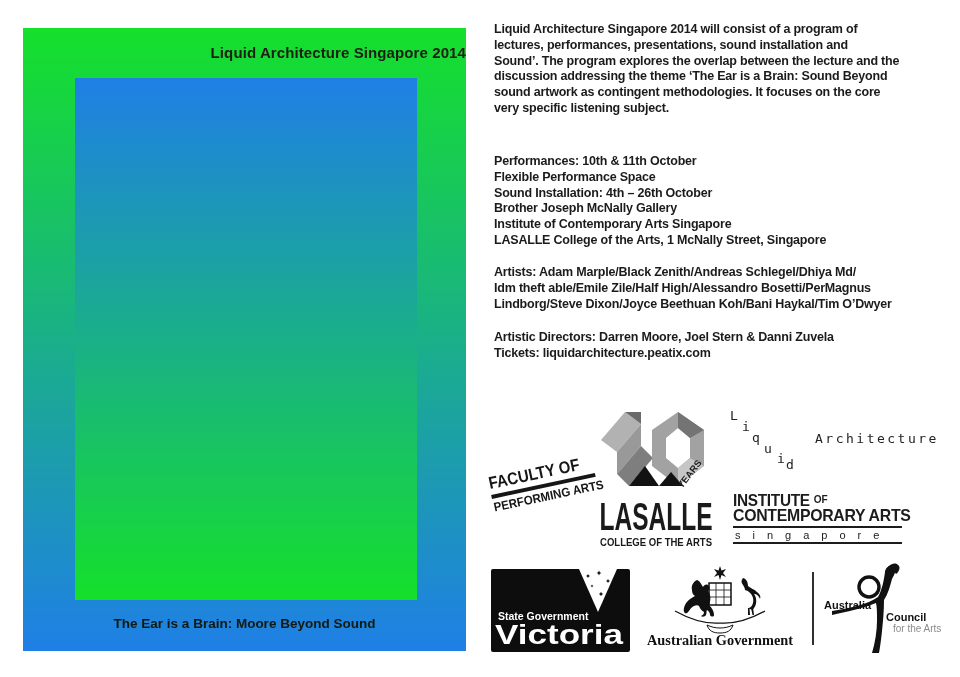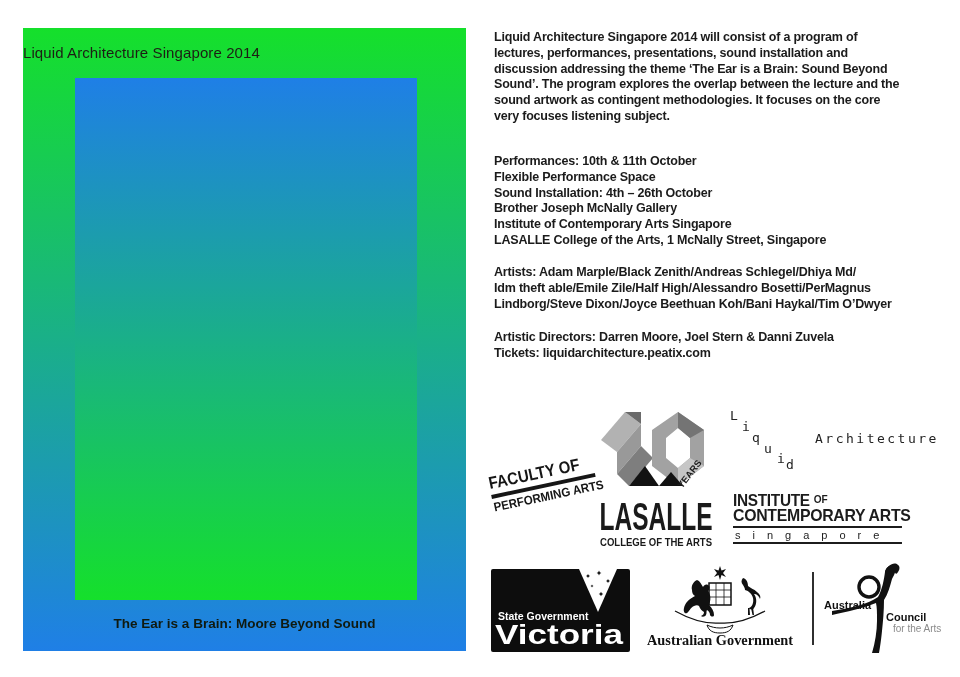--- a/index.html
+++ b/index.html
@@ -4,29 +4,29 @@
 <style>
   html,body{margin:0;padding:0;background:#fff;}
   .canvas{position:relative;width:960px;height:677px;background:#fff;overflow:hidden;
           font-family:"Liberation Sans",sans-serif;}
 
   
   .poster{position:absolute;left:23px;top:28px;width:443px;height:623px;
           background:linear-gradient(180deg,var(--green,#15E02B) 0%,var(--blue,#1F7FE6) 100%);}
   .poster-inner{position:absolute;left:52px;top:50px;width:342px;height:522px;
           background:linear-gradient(180deg,var(--blue,#1F7FE6) 0%,var(--green,#15E02B) 100%);}
-  .poster-title{position:absolute;left:0;top:16px;width:100%;text-align:left;
-          font-size:15px;font-weight:normal;color:#1d1e14;letter-spacing:.1px;}
+  .poster-title{position:absolute;left:0;top:16px;width:100%;text-align:right;
+          font-size:15px;font-weight:bold;color:#1d1e14;letter-spacing:.1px;}
   .poster-tagline{position:absolute;left:0;top:588px;width:100%;text-align:center;
           font-size:13.5px;font-weight:bold;color:#101a10;}
 
   
   .tx{position:absolute;left:494px;width:462px;font-size:12.5px;line-height:15.8px;
       font-weight:bold;color:#1b1b1b;letter-spacing:-0.2px;}
-  .tx-intro{top:22px;margin-top:8px;}
+  .tx-intro{top:22px;}
   .tx-schedule{top:154px;}
   .tx-artists{top:265px;}
   .tx-credits{top:330px;}
 
   
   .lasalle30{position:absolute;left:597px;top:400px;}
   .liquid-logo{position:absolute;left:726px;top:400px;width:215px;height:75px;
       font-family:"DejaVu Sans Mono",monospace;color:#222;font-size:13px;}
   .liquid-logo span{position:absolute;}
   .lq0{left:4px;top:8px;}  .lq1{left:16px;top:19px;} .lq2{left:26px;top:30px;}
@@ -64,24 +64,24 @@
 
   <div class="poster">
     <div class="poster-title">Liquid Architecture Singapore 2014</div>
     <div class="poster-inner"></div>
     <div class="poster-tagline">The Ear is a Brain: Moore Beyond Sound</div>
   </div>
 
   <div class="tx tx-intro">
       <div>Liquid Architecture Singapore 2014 will consist of a program of</div>
       <div>lectures, performances, presentations, sound installation and</div>
+      <div>Sound’. The program explores the overlap between the lecture and the</div>
       <div>discussion addressing the theme ‘The Ear is a Brain: Sound Beyond</div>
-      <div>Sound’. The program explores the overlap between the lecture and the</div>
       <div>sound artwork as contingent methodologies. It focuses on the core</div>
-      <div>very focuses listening subject.</div>
+      <div>very specific listening subject.</div>
     </div>
   <div class="tx tx-schedule">
       <div>Performances: 10th &amp; 11th October</div>
       <div>Flexible Performance Space</div>
       <div>Sound Installation: 4th – 26th October</div>
       <div>Brother Joseph McNally Gallery</div>
       <div>Institute of Contemporary Arts Singapore</div>
       <div>LASALLE College of the Arts, 1 McNally Street, Singapore</div>
     </div>
   <div class="tx tx-artists">

